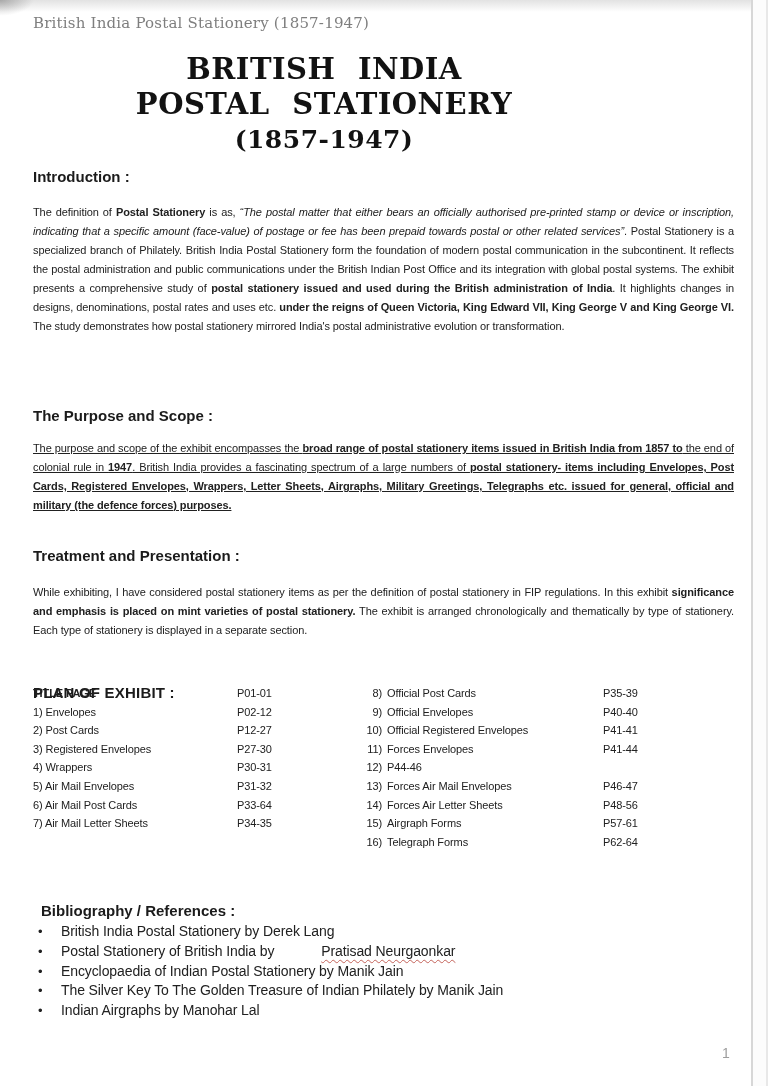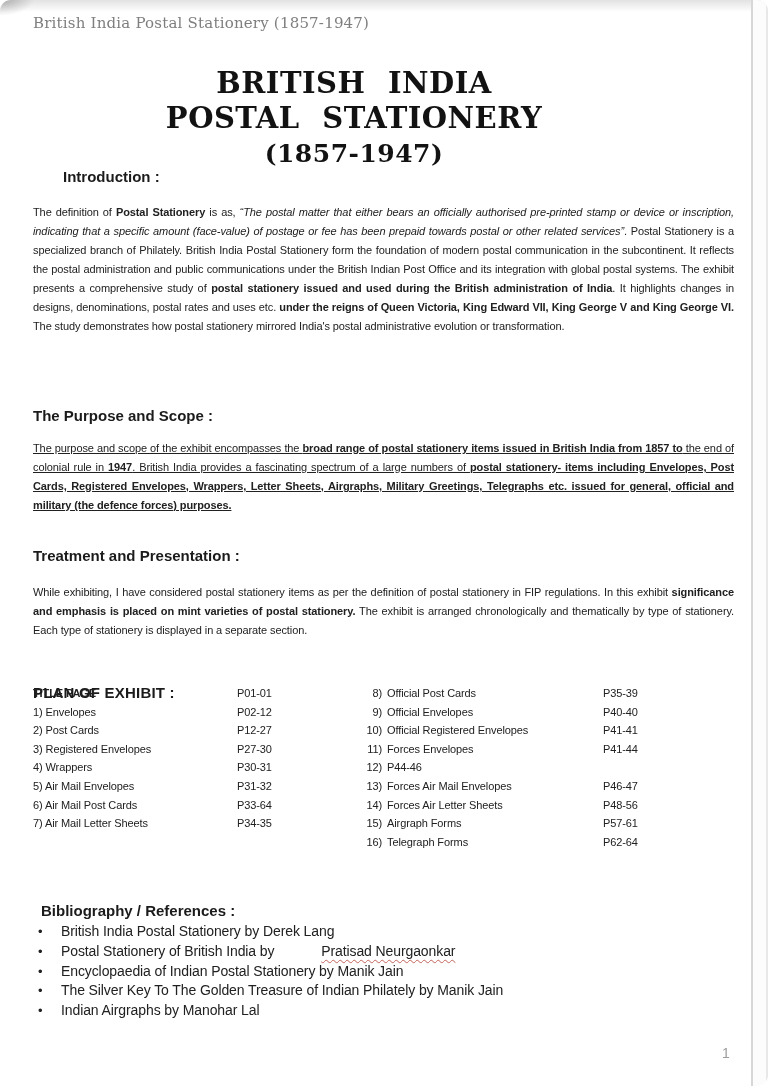--- a/index.html
+++ b/index.html
@@ -1,37 +1,37 @@
 <!DOCTYPE html>
 <html><head>
 <meta charset="utf-8">
 <style>
   html,body{margin:0;padding:0;background:#ffffff;}
   .page{
     position:relative;width:768px;height:1086px;background:#ffffff;
-    font-family:"Liberation Sans",sans-serif;color:#212121;overflow:hidden;border-radius:11px;
+    font-family:"Liberation Sans",sans-serif;color:#212121;overflow:hidden;
   }
   
   .top-band{position:absolute;left:0;top:0;width:768px;height:12px;
     background:linear-gradient(#e2e2e2,rgba(255,255,255,0));pointer-events:none;}
   .corner-shade{position:absolute;left:0;top:0;width:34px;height:16px;
     background:radial-gradient(ellipse at top left,rgba(60,60,60,.35),rgba(60,60,60,0) 70%);pointer-events:none;}
   .edge-line{position:absolute;top:0;bottom:0;left:751px;width:2px;background:#d7d7d7;}
   .edge-strip{position:absolute;top:0;bottom:0;left:753px;right:0;background:#fcfcfc;border-right:2px solid #e8e8e8;}
 
   .doc-header{position:absolute;left:33px;top:13px;
     font-family:"DejaVu Serif",serif;font-size:15px;line-height:20px;color:#7e7e7e;letter-spacing:.2px;}
 
-  .title{position:absolute;left:0;top:66px;width:648px;text-align:center;
-    font-family:"DejaVu Serif",serif;font-weight:bold;color:#121212;padding-left:30px;}
+  .title{position:absolute;left:0;top:52px;width:648px;text-align:center;
+    font-family:"DejaVu Serif",serif;font-weight:bold;color:#121212;}
   .title .t1,.title .t2{font-size:29px;line-height:35px;word-spacing:12px;letter-spacing:.5px;}
   .title .t3{font-size:25px;line-height:35px;letter-spacing:.5px;}
 
   .h2{position:absolute;left:33px;font-size:15px;line-height:19px;font-weight:bold;color:#1b1b1b;}
-  .h2-intro{top:167px;margin-left:30px;}
+  .h2-intro{top:167px;}
   .h2-purpose{top:406px;}
   .h2-treatment{top:546px;}
   .h2-plan{top:683px;letter-spacing:.2px;}
   .h2-bib{top:901px;margin-left:8px;}
 
   .para{position:absolute;left:33px;width:701px;font-size:11px;line-height:19px;
     text-align:justify;letter-spacing:-0.1px;color:#212121;}
   .para-intro{top:203px;}
   .para-purpose{top:439px;text-decoration:underline;}
   .para-treatment{top:583px;}

